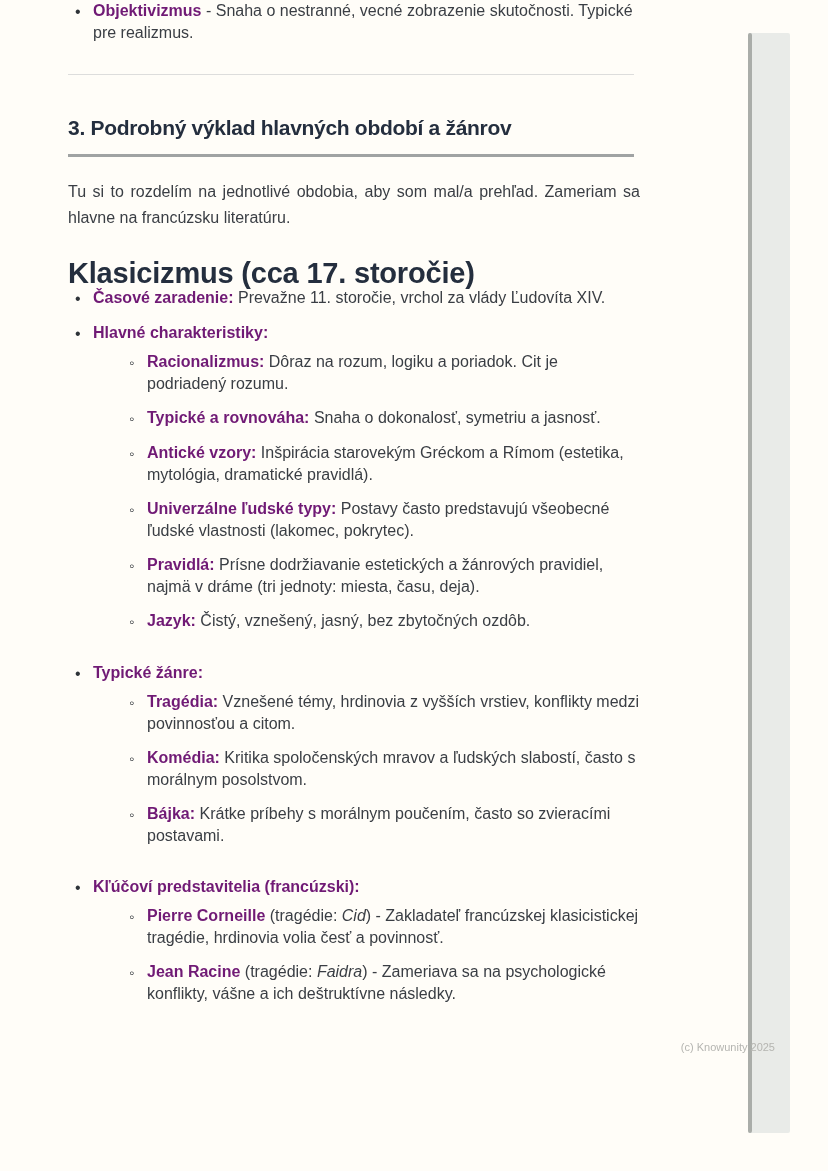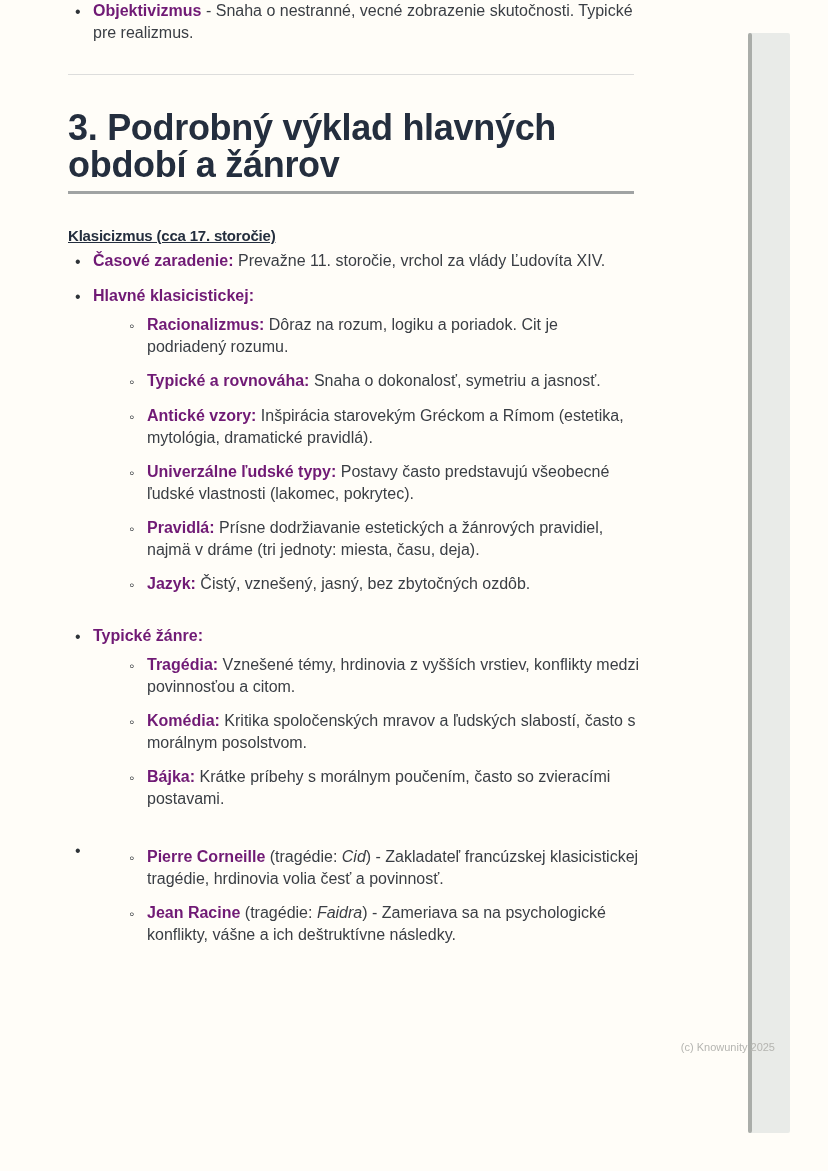--- a/index.html
+++ b/index.html
@@ -48,37 +48,36 @@
   
   .hr-thin {
     border: none;
     border-top: 1px solid #dddddc;
     margin: 30px 0 0 0;
     width: 566px;
   }
   
   h2.section-h {
     margin: 34px 0 0 0;
-    font-size: 36px;
+    font-size: 21px;
     line-height: 37px;
     letter-spacing: -0.3px;
     color: #242e3e;
     font-weight: bold;
     width: 566px;
     padding-bottom: 8px;
     border-bottom: 3px solid #a0a3a3;
   }
   h3.subsection-h {
     margin: 28px 0 0 0;
-    font-size: 15px;
+    font-size: 29px;
     line-height: 28px;
     letter-spacing: -0.2px;
     color: #242e3e;
     font-weight: bold;
-    text-decoration: underline;
   }
   
   p.intro {
     margin: 22px 0 0 0;
     font-size: 16px;
     line-height: 26px;
     text-align: justify;
     color: #3a3e44;
   }
   
@@ -141,36 +140,37 @@
       <div class="li-body">
         <strong class="lead">Objektivizmus</strong><span> - Snaha o nestranné, vecné zobrazenie skutočnosti. Typické pre realizmus.</span>
       </div>
     </li>
   </ul>
 
   <hr class="hr-thin">
 
   <h2 class="section-h">3. Podrobný výklad hlavných období a žánrov</h2>
 
+  <p class="intro">Tu si to rozdelím na jednotlivé obdobia, aby som mal/a prehľad. Zameriam sa hlavne na francúzsku literatúru.</p>
 
   <h3 class="subsection-h">Klasicizmus (cca 17. storočie)</h3>
 
   <ul class="blist main-list">
 
     <li>
       <span class="marker">•</span>
       <div class="li-body">
         <strong class="lead">Časové zaradenie:</strong><span> Prevažne 11. storočie, vrchol za vlády Ľudovíta XIV.</span>
       </div>
     </li>
 
     <li>
       <span class="marker">•</span>
       <div class="li-body">
-        <strong class="lead">Hlavné klasicistickej:</strong>
+        <strong class="lead">Hlavné charakteristiky:</strong>
         <ul class="sublist">
           <li>
             <span class="marker">◦</span>
             <div class="li-body">
               <strong class="lead">Racionalizmus:</strong><span> Dôraz na rozum, logiku a poriadok. Cit je podriadený rozumu.</span>
             </div>
           </li>
           <li>
             <span class="marker">◦</span>
             <div class="li-body">
@@ -228,20 +228,21 @@
               <strong class="lead">Bájka:</strong><span> Krátke príbehy s morálnym poučením, často so zvieracími postavami.</span>
             </div>
           </li>
         </ul>
       </div>
     </li>
 
     <li class="after-sub">
       <span class="marker">•</span>
       <div class="li-body">
+        <strong class="lead">Kľúčoví predstavitelia (francúzski):</strong>
         <ul class="sublist">
           <li>
             <span class="marker">◦</span>
             <div class="li-body">
               <strong class="lead">Pierre Corneille</strong><span> (tragédie: </span><em class="book">Cid</em><span>) - Zakladateľ francúzskej klasicistickej tragédie, hrdinovia volia česť a povinnosť.</span>
             </div>
           </li>
           <li>
             <span class="marker">◦</span>
             <div class="li-body">

